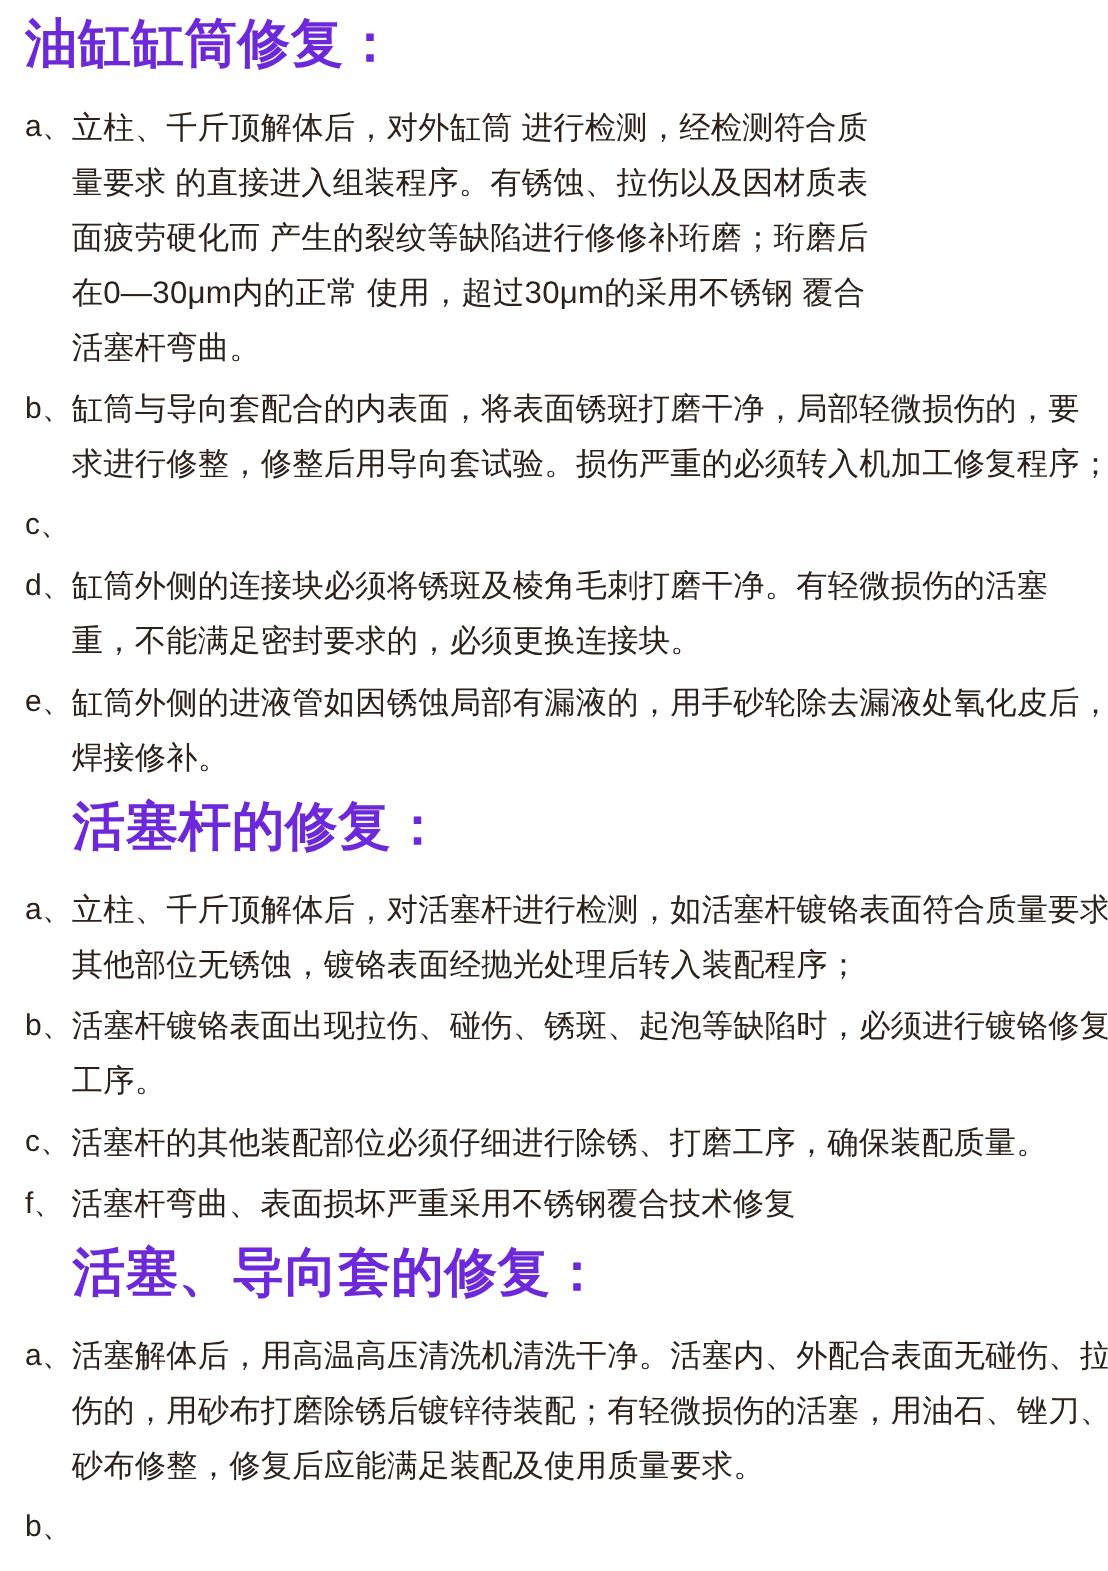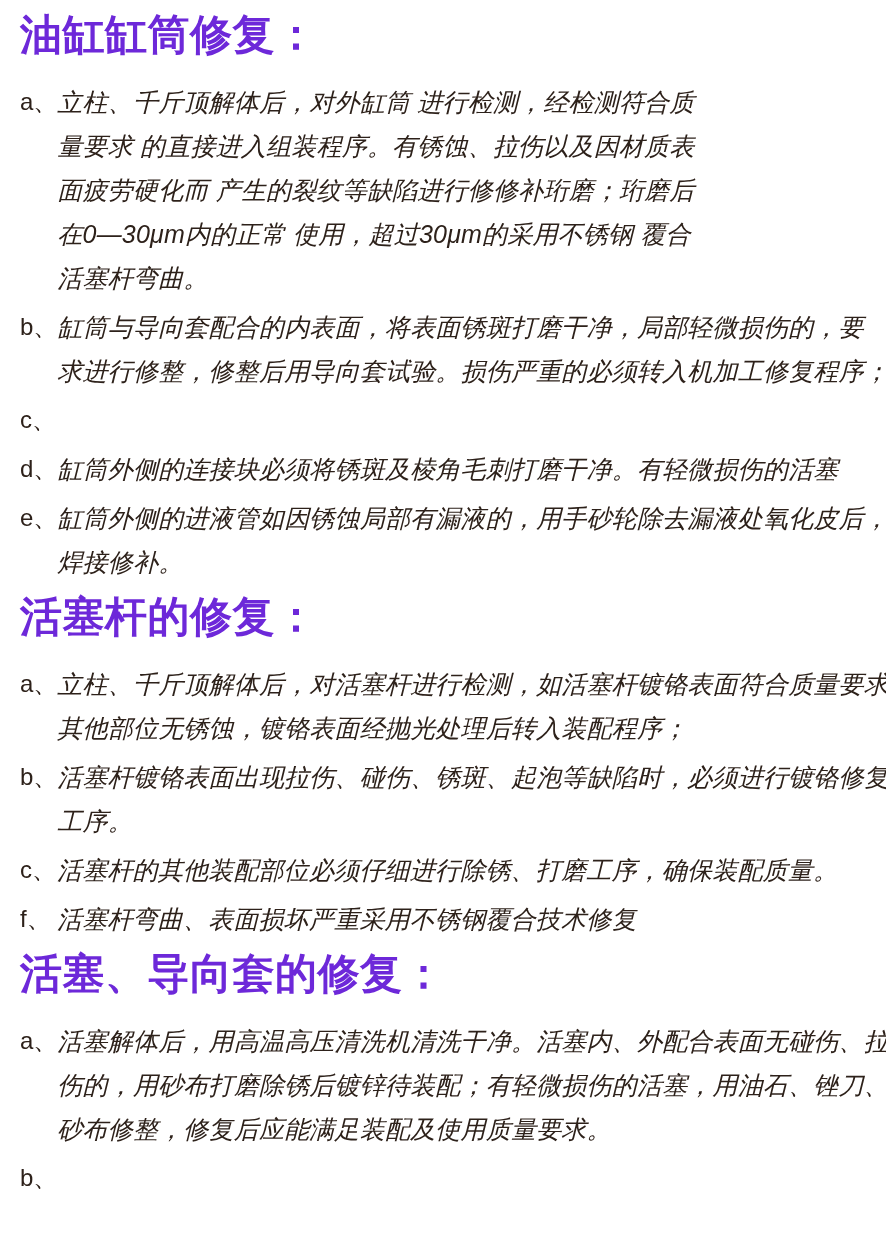--- a/index.html
+++ b/index.html
@@ -20,20 +20,21 @@
   .sec-title {
     font-size: 42px;
     font-weight: bold;
     color: #6d28d9;
     letter-spacing: 0.5px;
     line-height: 50px;
     margin: 0 0 20px 0;
   }
   .sec + .sec .sec-title {
     margin-top: 8px;
+    margin-left: 38px;
   }
   .item {
     display: flex;
     align-items: flex-start;
     margin-bottom: 5px;
   }
   .item:last-child {
     margin-bottom: 0;
   }
   .lbl {
@@ -43,21 +44,20 @@
     white-space: nowrap;
   }
   .lines {
     font-size: 25px;
     line-height: 44px;
     letter-spacing: 0.2px;
     white-space: nowrap;
   }
   .ln {
     height: 44px;
-    font-style: italic;
   }
 </style>
 </head>
 <body>
 
 <div class="doc">
 
   <section class="sec">
     <h1 class="sec-title">油缸缸筒修复：</h1>
 
@@ -81,20 +81,21 @@
     </div>
 
     <div class="item">
       <span class="lbl">c、</span>
     </div>
 
     <div class="item">
       <span class="lbl">d、</span>
       <div class="lines">
         <div class="ln">缸筒外侧的连接块必须将锈斑及棱角毛刺打磨干净。有轻微损伤的活塞</div>
+        <div class="ln">重，不能满足密封要求的，必须更换连接块。</div>
       </div>
     </div>
 
     <div class="item">
       <span class="lbl">e、</span>
       <div class="lines">
         <div class="ln">缸筒外侧的进液管如因锈蚀局部有漏液的，用手砂轮除去漏液处氧化皮后，</div>
         <div class="ln">焊接修补。</div>
       </div>
     </div>

